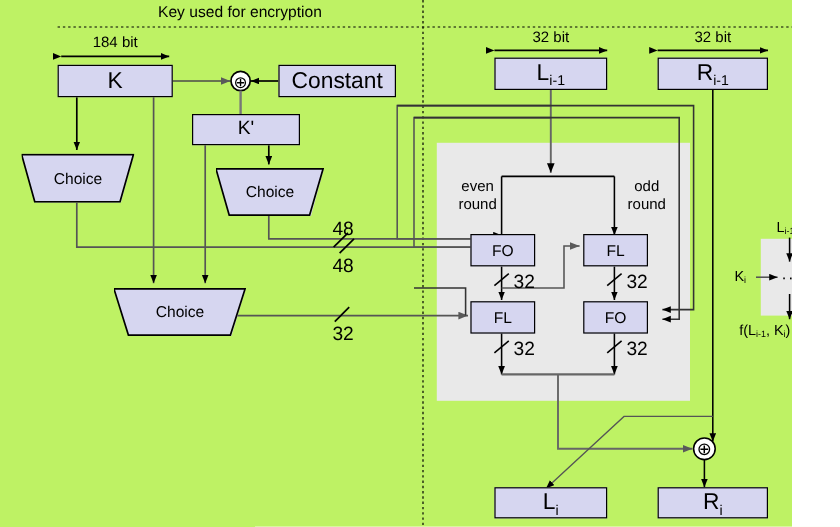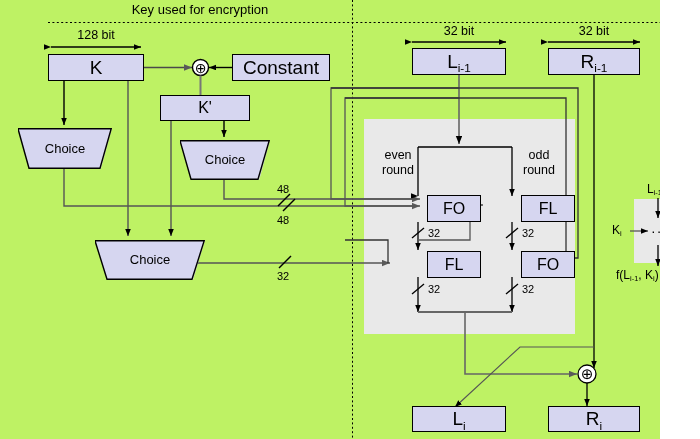--- a/index.html
+++ b/index.html
@@ -34,21 +34,21 @@
     text-align: center;
     white-space: nowrap;
   }
   .bit-label {
     font-size: 12.5px;
     color: #000;
     text-align: center;
     white-space: nowrap;
   }
   .wire-label {
-    font-size: 11px;
+    font-size: 16px;
     color: #000;
     white-space: nowrap;
   }
   .round-label {
     font-size: 12.5px;
     color: #000;
     text-align: center;
     line-height: 15px;
     white-space: nowrap;
   }
@@ -64,21 +64,21 @@
     background: #d6d6f0;
     border: 1.4px solid #000000;
     display: flex;
     align-items: center;
     justify-content: center;
     color: #000;
     white-space: nowrap;
   }
   .node-box.big  { font-size: 19px; }
   .node-box.mid  { font-size: 16px; }
-  .node-box.op   { font-size: 16px; margin-left: 35px; }
+  .node-box.op   { font-size: 13px; }
 
   .trapezoid {
     box-sizing: border-box;
     background: #d6d6f0;
     display: flex;
     align-items: center;
     justify-content: center;
     font-size: 13px;
     color: #000;
   }
@@ -195,21 +195,21 @@
 
     <line x1="658" y1="198" x2="658" y2="218" stroke="#000" stroke-width="1.3" marker-end="url(#arrDarkS)"></line>
     <line x1="630" y1="231" x2="648" y2="231" stroke="#555" stroke-width="1.3" marker-end="url(#arrDarkS)"></line>
     <line x1="658" y1="245" x2="658" y2="266" stroke="#000" stroke-width="1.3" marker-end="url(#arrDarkS)"></line>
 
     <path d="M678,432 a22,22 0 0 1 22,-22" fill="none" stroke="#cccccc" stroke-width="1.2"></path>
   </svg>
 
   <div class="abs section-title" style="left:110px; top:2px; width:180px;">Key used for encryption</div>
 
-  <div class="abs bit-label" style="left:56px; top:28px; width:80px;">128 bit</div>
+  <div class="abs bit-label" style="left:56px; top:28px; width:80px;">184 bit</div>
 
   <div class="abs node-box big" style="left:48px; top:54px; width:96px; height:27px;">K</div>
 
   <div class="abs node-box big" style="left:232px; top:54px; width:98px; height:27px;">Constant</div>
 
   <div class="abs node-box mid" style="left:160px; top:95px; width:90px; height:26px;">K'</div>
 
   <div class="abs trapezoid" style="left:18px; top:128px; width:94px; height:41px;
        clip-path: polygon(12% 0%, 88% 0%, 100% 100%, 0% 100%);
        transform: scaleY(-1);">

